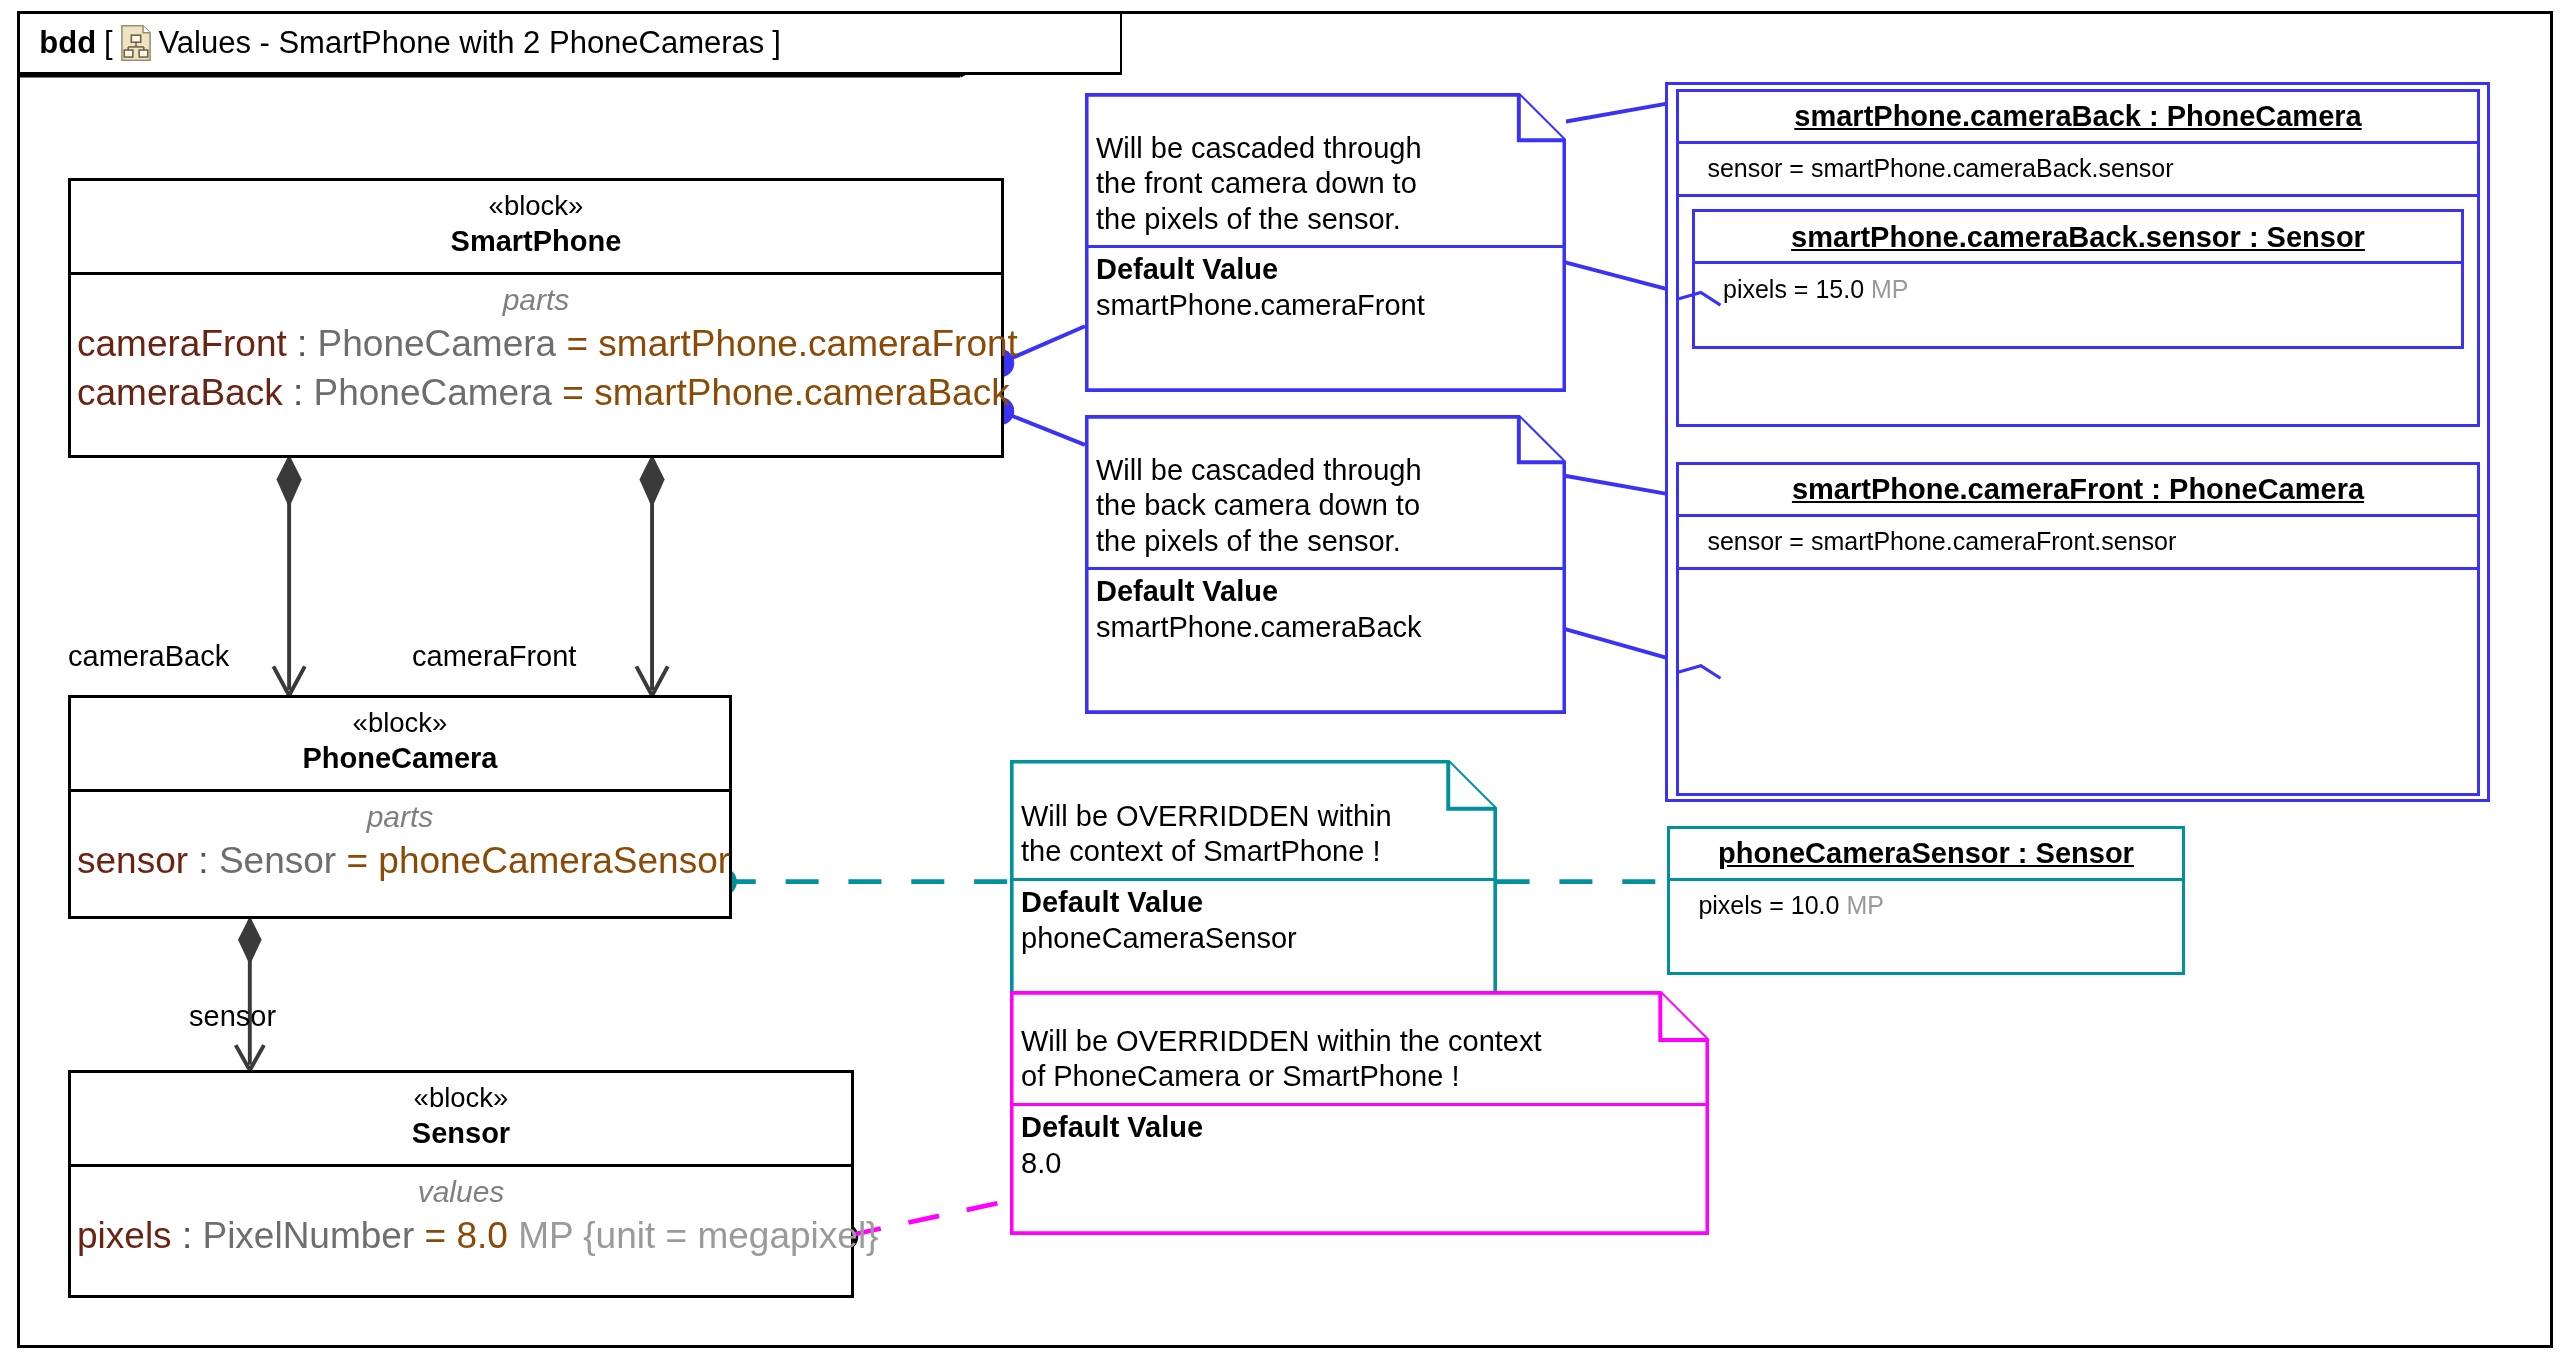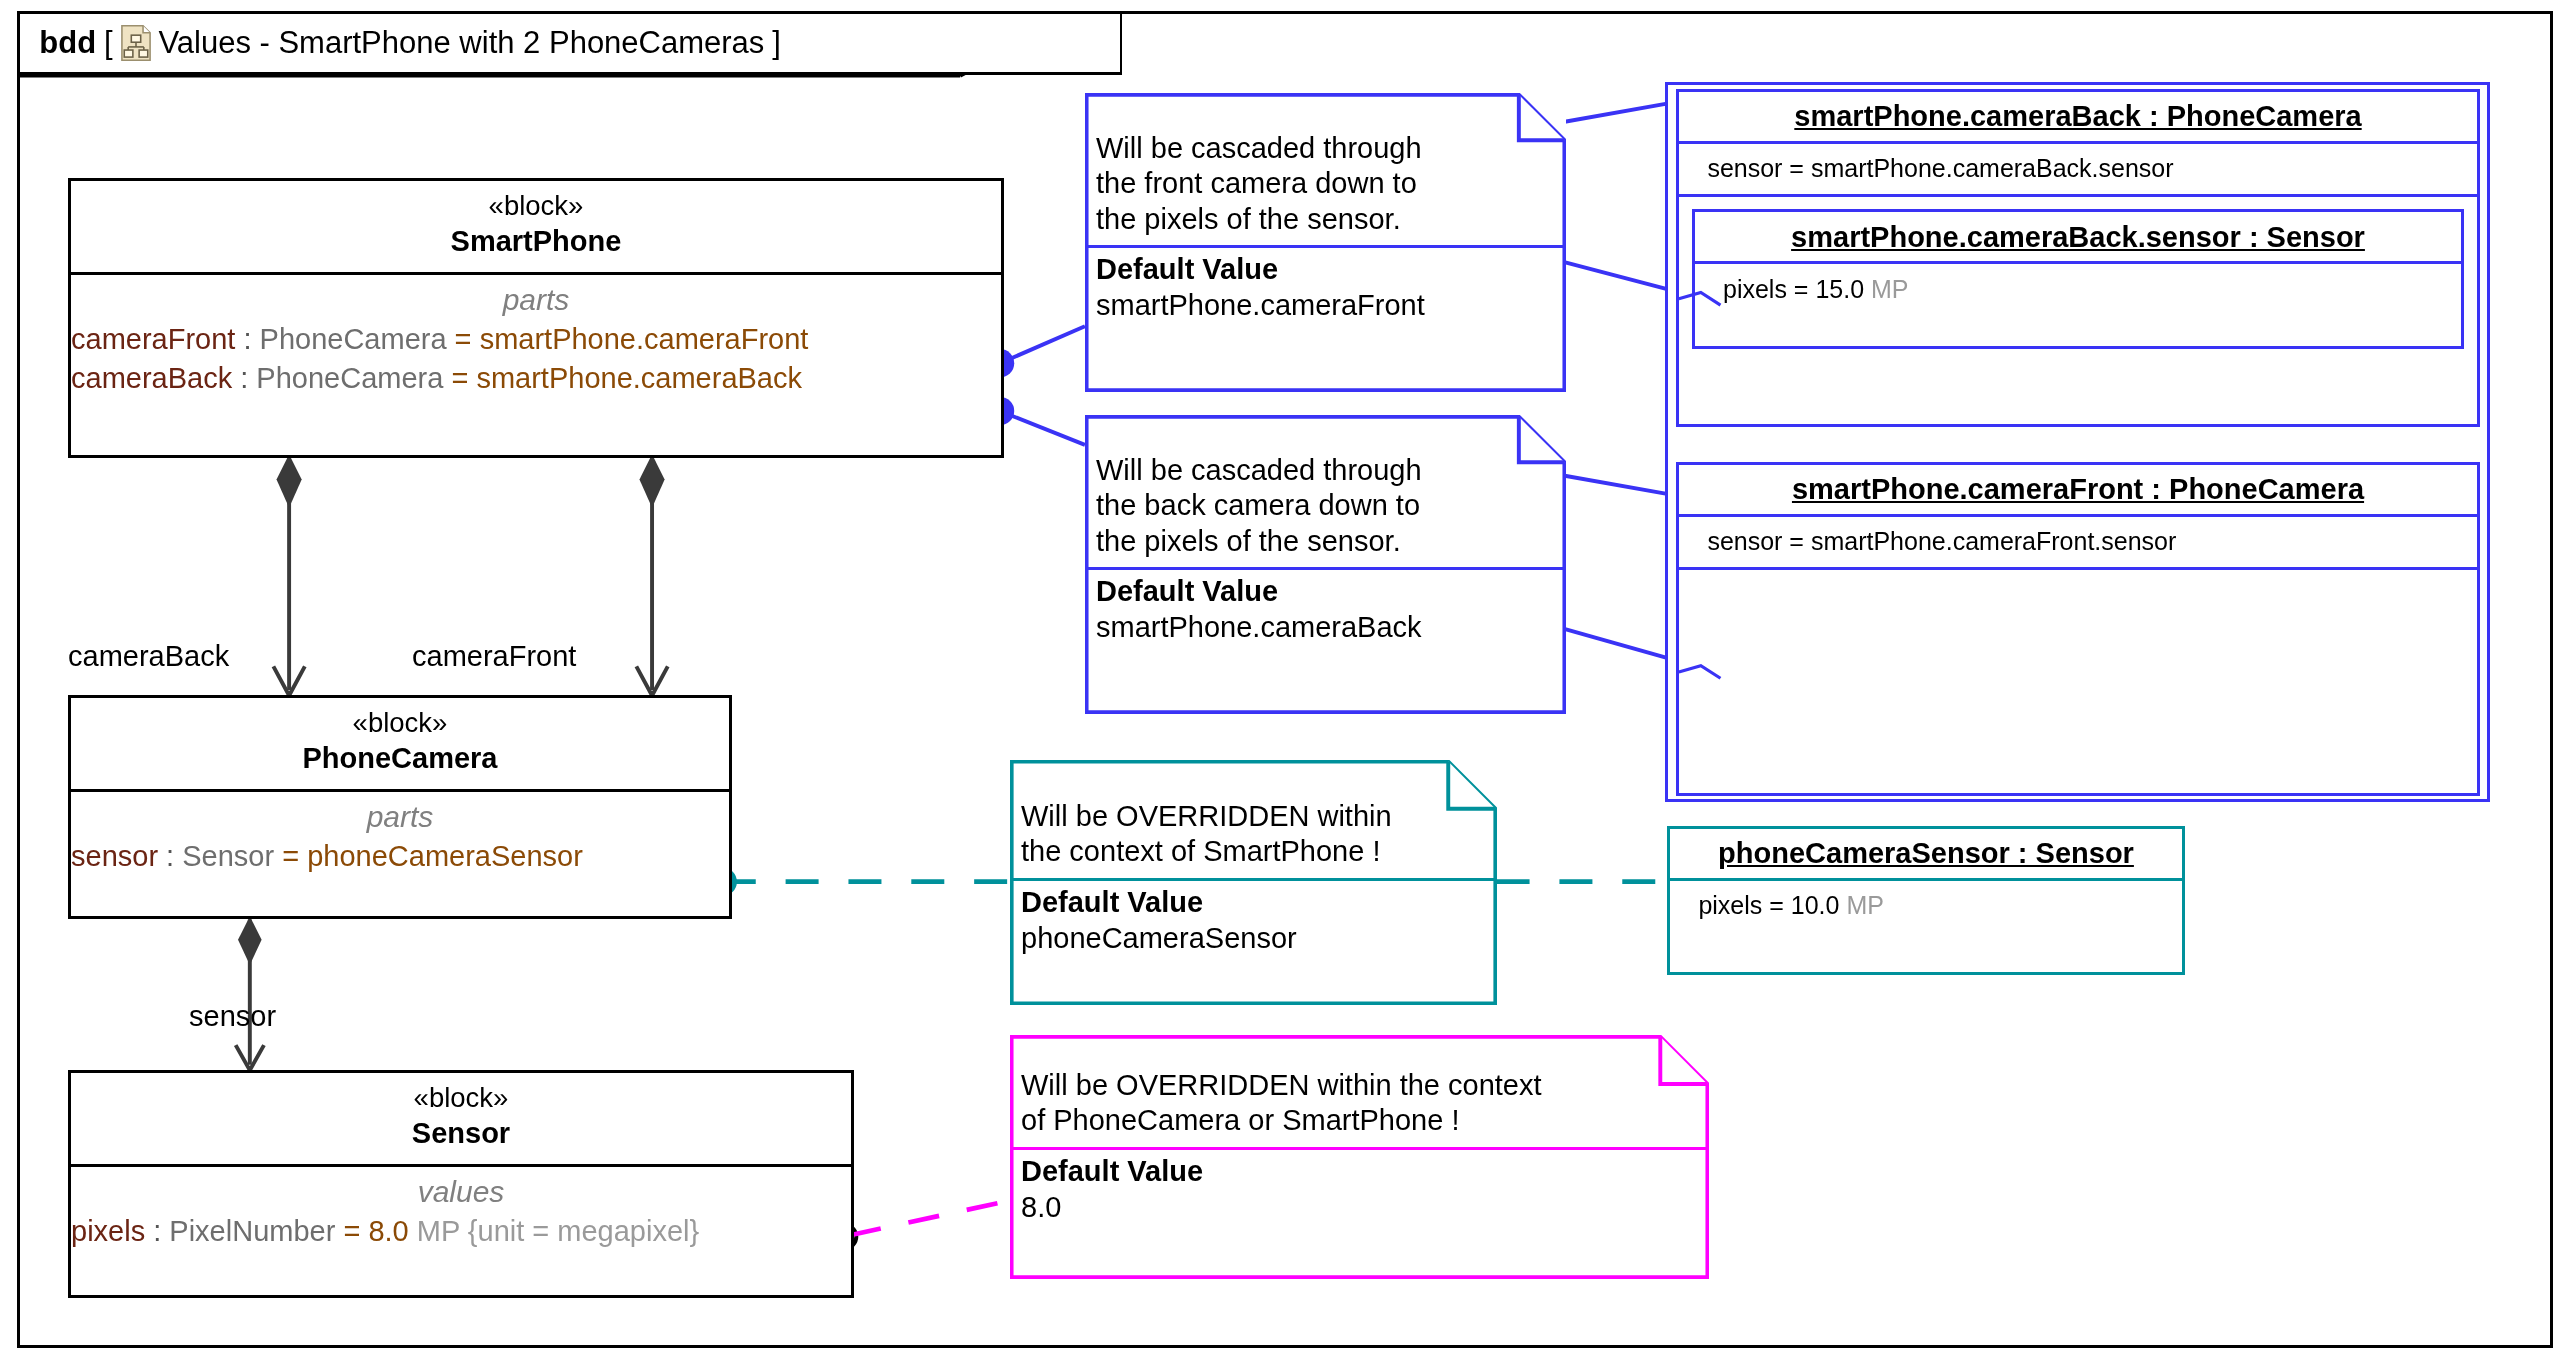--- a/index.html
+++ b/index.html
@@ -21,21 +21,21 @@
   .bdd-icon{display:inline-block;width:30px;height:36px;position:relative;vertical-align:middle;}
 
   
   .block{position:absolute;border:3.1px solid #000;background:#fff;box-sizing:border-box;}
   .block .hdr{padding:7.9px 0 11px;text-align:center;border-bottom:3.1px solid #000;}
   .block .stereo{font-size:27.5px;color:#000;line-height:1.25;}
   .block .bname{font-size:29px;font-weight:bold;color:#000;line-height:1.3;}
   .block .compart{padding:4.7px 0 11px;}
   .block .comp-label{font-size:30px;font-style:italic;color:#808080;text-align:center;
                      line-height:1.3;margin-bottom:1.6px;}
-  .block .feat{font-size:29px;color:#000;line-height:1.32;padding-left:0;white-space:nowrap;}
+  .block .feat{font-size:37px;color:#000;line-height:1.32;padding-left:6px;white-space:nowrap;}
 
   .t-name{color:#6B2413;}
   .t-colon{color:#555;}
   .t-type{color:#6E6E6E;}
   .t-eq{color:#8B4A06;}
   .t-val{color:#8B4A06;}
   .t-unit{color:#9A9A9A;}
   .t-constraint{color:#9A9A9A;}
 
   
@@ -225,21 +225,21 @@
         <div>the context of SmartPhone !</div>
       </div>
       <div class="divider" style="border-top-color:#00919B;"></div>
       <div class="dv">
         <div class="dv-title">Default Value</div>
         <div class="dv-value">phoneCameraSensor</div>
       </div>
     </div>
   </div>
 
-  <div class="note" style="left:1010px;top:1035px;width:699px;height:256px;">
+  <div class="note" style="left:1010px;top:991px;width:699px;height:256px;">
     <svg width="699" height="244" style="position:absolute;left:0;top:0;" viewBox="0 0 890 310">
       <path d="M2,2 H828 L888,62 V308 H2 Z" fill="#fff" stroke="#FF00FF" stroke-width="5"></path>
       <path d="M828,2 V62 H888" fill="#fff" stroke="#FF00FF" stroke-width="5"></path>
     </svg>
     <div style="position:absolute;left:0;top:0;width:699px;">
       <div class="body" style="padding-top:33px;">
         <div>Will be OVERRIDDEN within the context</div>
         <div>of PhoneCamera or SmartPhone !</div>
       </div>
       <div class="divider" style="border-top-color:#FF00FF;"></div>

